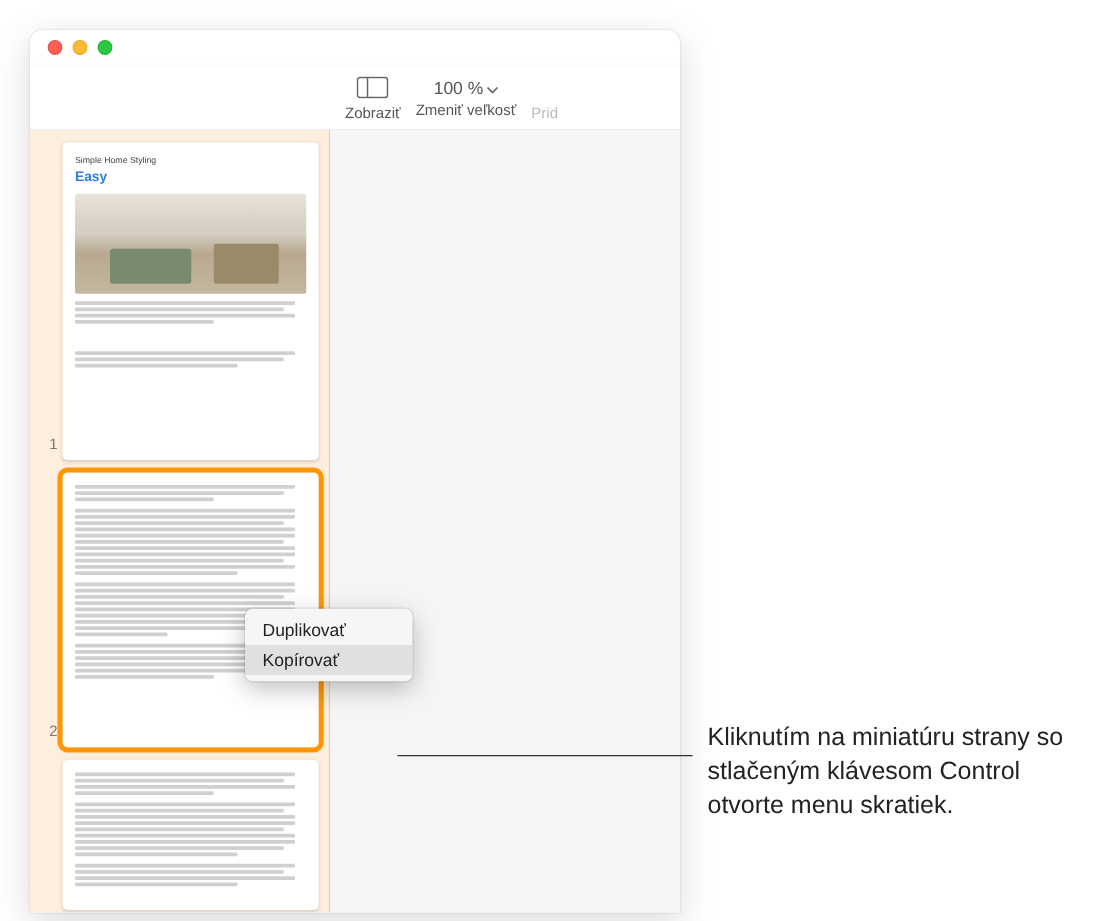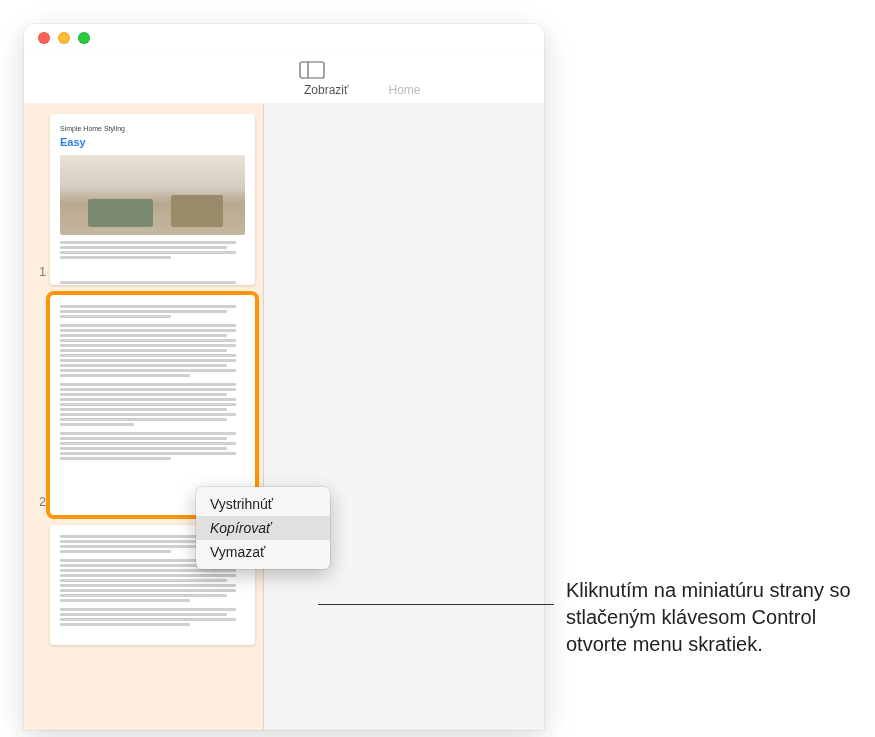--- a/index.html
+++ b/index.html
@@ -55,21 +55,20 @@
     }
     .toolbar-icon {
       height: 24px;
       display: flex;
       align-items: center;
       color: #555;
     }
     .toolbar-label {
       font-size: 12px;
       color: #555;
-      margin-left: 28px;
     }
     .toolbar-label.dim { color: #bbb; }
     .zoom-value {
       font-size: 14px;
       color: #555;
       display: flex;
       align-items: center;
       gap: 2px;
       padding: 2px 4px;
     }
@@ -107,21 +106,21 @@
       padding: 10px;
       font-size: 4px;
       color: #888;
       line-height: 1.3;
       overflow: hidden;
     }
     .thumb.selected {
       outline: 4px solid #ff9500;
       border-radius: 4px;
     }
-    .thumb1 { height: 171px; }
+    .thumb1 { height: 254px; }
     .thumb2 { height: 220px; }
     .thumb3 { height: 120px; }
     .thumb-title { font-size: 7px; color: #444; margin-bottom: 2px; }
     .thumb-title-accent { font-size: 11px; color: #2c7be5; font-weight: 600; margin-bottom: 6px; }
     .thumb-img {
       width: 100%; height: 80px;
       background: linear-gradient(180deg, #e8e2d8 0%, #d4cdc0 40%, #b8a890 60%, #c5b89f 100%);
       border-radius: 2px;
       margin-bottom: 6px;
       position: relative;
@@ -170,21 +169,20 @@
       z-index: 100;
     }
     .menu-item {
       padding: 4px 14px;
       font-size: 14px;
       color: #222;
       cursor: default;
     }
     .menu-item.highlighted {
       background: #e0e0e0;
-      font-style: italic;
     }
     .callout-line {
       position: absolute;
       top: 604px;
       left: 318px;
       width: 236px;
       height: 1px;
       background: #333;
       z-index: 50;
     }
@@ -216,22 +214,33 @@
     <div class="toolbar-item">
       <div class="toolbar-icon">
         <svg width="26" height="18" viewBox="0 0 26 18">
             <rect x="1" y="1" width="24" height="16" rx="2" fill="none" stroke="#666" stroke-width="1.2"></rect>
             <line x1="9" y1="1" x2="9" y2="17" stroke="#666" stroke-width="1.2"></line>
           </svg>
       </div>
       <span class="toolbar-label">Zobraziť</span>
     </div>
     <div class="toolbar-item">
+      <div class="zoom-value">
+        <span>100 %</span>
+        <span class="chevron">
+          <svg width="10" height="6" viewBox="0 0 10 6">
+              <path d="M1 1 L5 5 L9 1" fill="none" stroke="#666" stroke-width="1.4"></path>
+            </svg>
+        </span>
+      </div>
+      <span class="toolbar-label">Zmeniť veľkosť</span>
+    </div>
+    <div class="toolbar-item">
       <div class="toolbar-icon" style="visibility:hidden"></div>
-      <span class="toolbar-label dim">Home</span>
+      <span class="toolbar-label dim">Prid</span>
     </div>
   </div>
 
   <div class="content">
     <div class="sidebar">
 
       <div class="thumb-row">
         <div class="thumb-num">1</div>
         <div class="thumb thumb1">
           <div class="thumb-title">Simple Home Styling</div>
@@ -305,19 +314,18 @@
           <div class="placeholder-line pl-70"></div>
         </div>
       </div>
 
     </div>
     <div class="main-area"></div>
   </div>
 </div>
 
 <div class="context-menu">
-  <div class="menu-item">Vystrihnúť</div>
+  <div class="menu-item">Duplikovať</div>
   <div class="menu-item highlighted">Kopírovať</div>
-  <div class="menu-item">Vymazať</div>
 </div>
 
 <div class="callout-line"></div>
 <div class="callout-text">Kliknutím na miniatúru strany so stlačeným klávesom Control otvorte menu skratiek.</div>
 
 </body></html>

